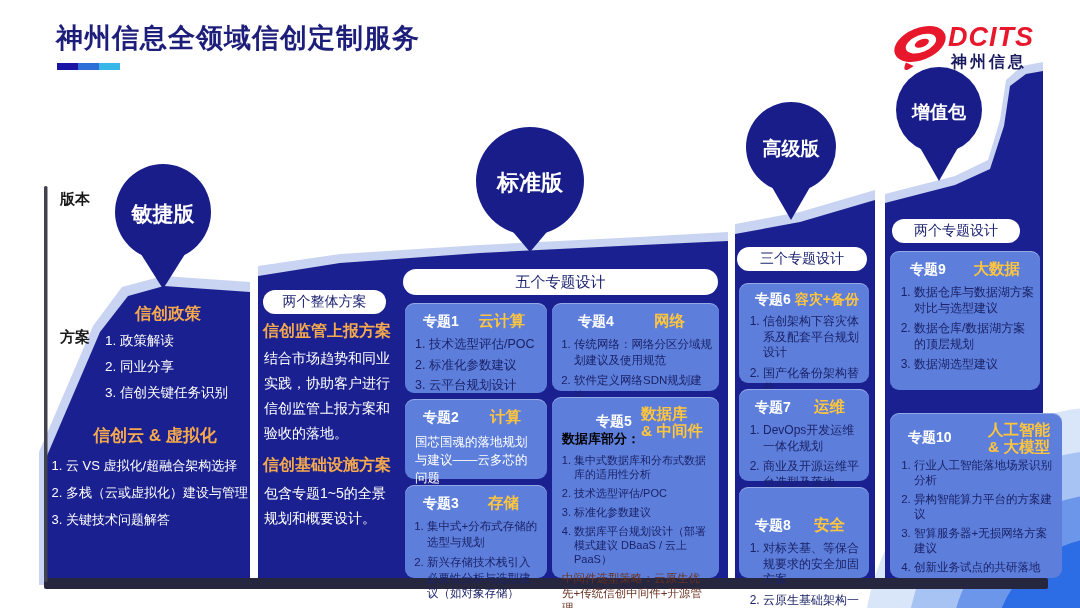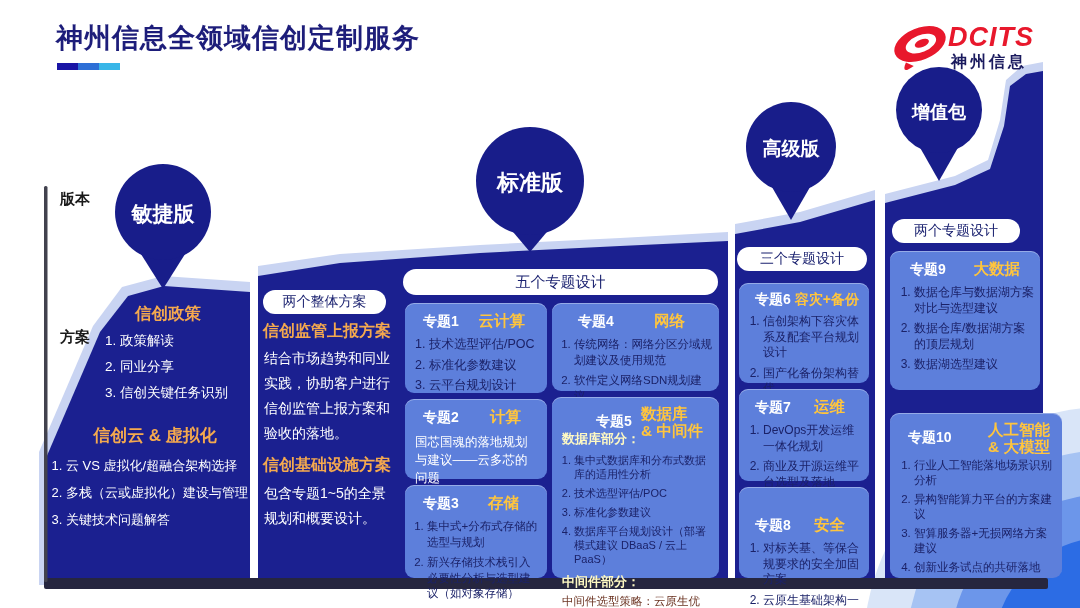--- a/index.html
+++ b/index.html
@@ -30,21 +30,21 @@
   .card{background:#5d7fdb;border-radius:9px;box-shadow:inset 0 1px 0 rgba(255,255,255,.35);
         padding:7px 6px 6px 4px;box-sizing:border-box;}
   .card-head{display:flex;align-items:center;padding:1px 10px 3px 16px;}
   .t-label{color:#fff;font-weight:bold;font-size:14px;white-space:nowrap;}
   .t-topic{color:#ffc53d;font-weight:bold;font-size:15.5px;margin-left:auto;white-space:nowrap;text-align:left;}
   .t-topic .tline{display:block;line-height:17px;}
   .items{margin:2px 0 0 0;padding-left:20px;color:#1b2268;font-size:12px;line-height:15.5px;}
   .items li{margin-bottom:5px;}
   .items.small{font-size:11.5px;padding-left:18px;}
   .card-body-white{color:#fff;font-size:12.5px;line-height:18px;padding:2px 4px 0 6px;}
-  .sub-head{color:#fef9c3;font-weight:bold;font-size:13px;padding:2px 0 3px 6px;}
+  .sub-head{color:#000000;font-weight:bold;font-size:13px;padding:2px 0 3px 6px;}
   .mw-body{color:#6a3220;font-size:11.5px;line-height:15px;padding:0 2px 0 6px;}
 </style>
 </head>
 <body>
 
 <div id="canvas">
 
   <svg class="abs" width="1080" height="608" viewBox="0 0 1080 608" style="left:0;top:0;">
 
     <g>
@@ -182,21 +182,20 @@
         <span class="tline">&amp; 中间件</span>
       </span>
     </div>
     <div class="sub-head" style="margin-top:-14px;">数据库部分：</div>
     <ol class="items small" style="font-size:11px;line-height:14px;">
       <li>集中式数据库和分布式数据库的适用性分析</li>
       <li>技术选型评估/POC</li>
       <li>标准化参数建议</li>
       <li>数据库平台规划设计（部署模式建议 DBaaS / 云上PaaS）</li>
     </ol>
-    <div class="sub-head">中间件部分：</div>
     <div class="mw-body">中间件选型策略：云原生优先+传统信创中间件+开源管理</div>
   </div>
 
   <div class="abs pill" style="left:737px;top:247px;width:130px;height:24px;">三个专题设计</div>
 
   <div class="abs card" style="left:739px;top:283px;width:130px;height:100px;">
     <div class="card-head" style="padding-left:12px;padding-right:4px;">
       <span class="t-label">专题6</span>
       <span class="t-topic" style="font-size:14px;">容灾+备份</span>
     </div>

